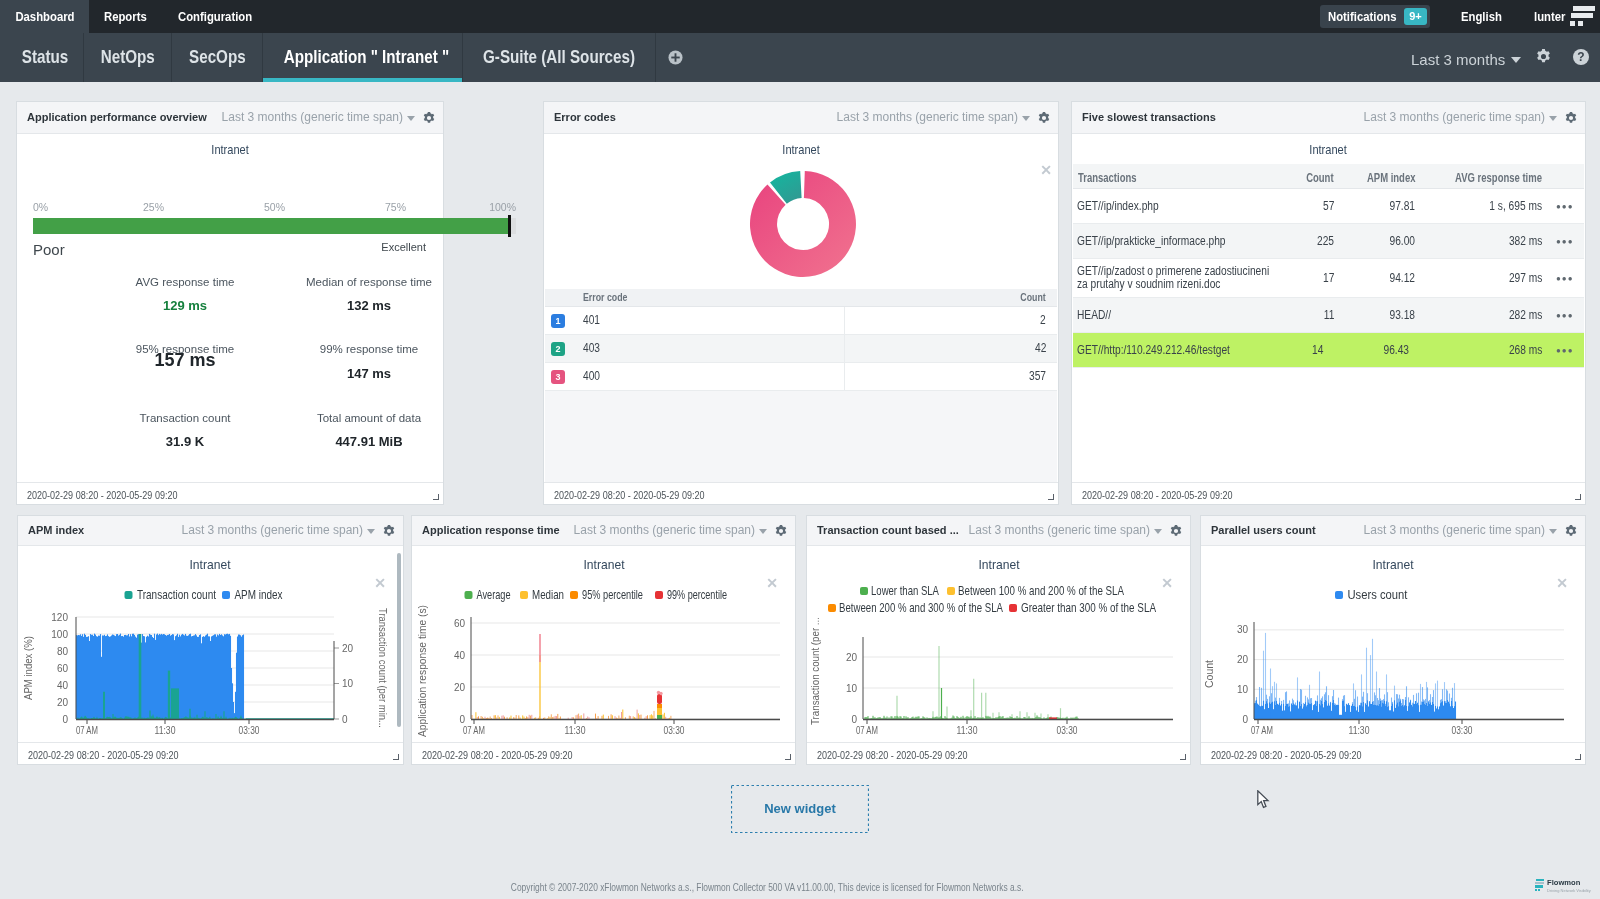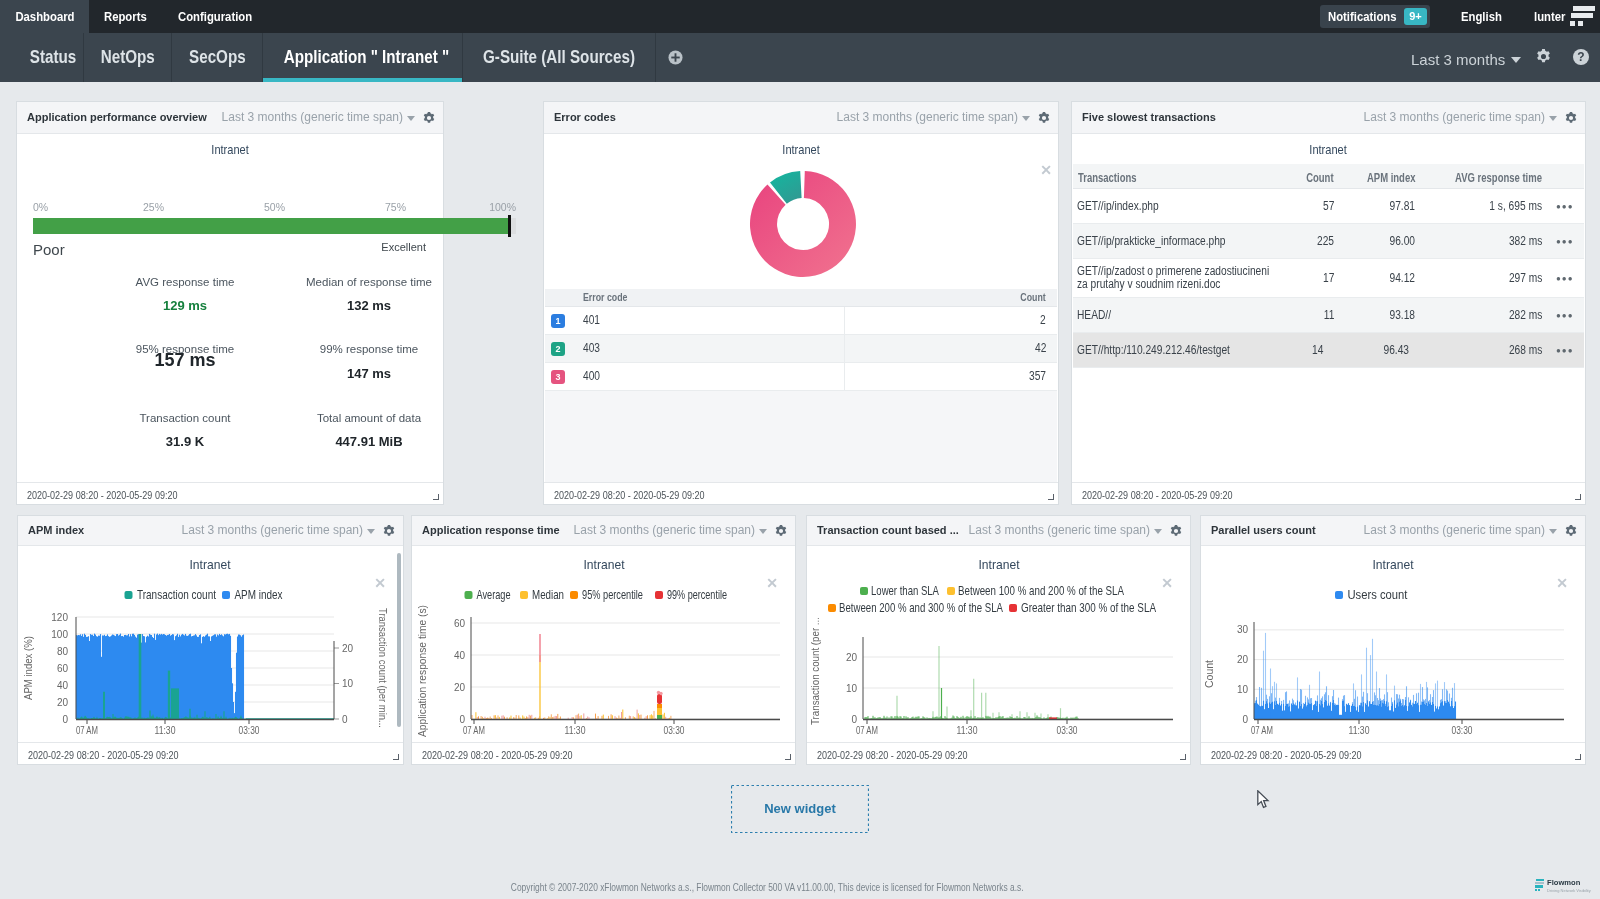--- a/index.html
+++ b/index.html
@@ -41,21 +41,21 @@
 <div class="tab" style="left:1461px"><span class="cl" style="transform:scaleX(.87)">English</span></div>
 <div class="tab" style="left:1534px"><span class="cl" style="transform:scaleX(.87)">lunter</span></div>
 <div style="position:absolute;left:1570px;top:6px;width:26px;height:22px">
       <div style="position:absolute;left:3px;top:0;width:22px;height:5px;background:#e8ebee"></div>
       <div style="position:absolute;left:1px;top:7px;width:22px;height:5px;background:#e8ebee"></div>
       <div style="position:absolute;left:0;top:15px;width:5px;height:5px;background:#e8ebee"></div>
       <div style="position:absolute;left:8px;top:15px;width:5px;height:5px;background:#e8ebee"></div>
     </div>
 </div>
 <div id="tabbar">
-<div class="tb first" style="left:12px;width:83px"><span class="cc">Status</span></div>
+<div class="tb first" style="left:4px;width:83px"><span class="cc">Status</span></div>
 <div class="tb" style="left:83px;width:88px"><span class="cc">NetOps</span></div>
 <div class="tb" style="left:171px;width:91px"><span class="cc">SecOps</span></div>
 <div class="tb act" style="left:262px;width:200px"><span class="cc">Application " Intranet "</span></div>
 <div class="tb" style="left:462px;width:193px"><span class="cc">G-Suite (All Sources)</span></div>
 <div class="tb first" style="left:655px;width:40px;border-left:1px solid #303941"><svg width="15" height="15" viewBox="0 0 16 16" style="margin-top:17px">
         <circle cx="8" cy="8" r="7.5" fill="#b9c1c7"></circle>
         <rect x="7" y="3.5" width="2" height="9" fill="#3b454e"></rect>
         <rect x="3.5" y="7" width="9" height="2" fill="#3b454e"></rect>
       </svg></div>
 <div style="position:absolute;left:1411px;top:2px;line-height:49px;font-size:15px;color:#ccd3d8">Last 3 months</div>
@@ -191,21 +191,21 @@
       <span style="position:absolute;left:342px;width:127px;text-align:right;top:50%;transform:translateY(-50%)"><span class="crr" style="transform:scaleX(.85)">297 ms</span></span>
       <span style="position:absolute;left:483px;top:50%;transform:translateY(-50%);font-size:8px;letter-spacing:1px;color:#5f686f">●●●</span>
     </div>
 <div style="position:absolute;left:1px;right:1px;top:196px;height:35px;background:#f3f5f6;border-bottom:1px solid #e9ecee;font-size:12px;color:#3a424a">
       <div style="position:absolute;left:4px;top:50%;transform:translateY(-50%) scaleX(.85);transform-origin:0 50%;width:232px;line-height:13px">HEAD//</div>
       <span style="position:absolute;left:201px;width:60px;text-align:right;top:50%;transform:translateY(-50%)"><span class="crr" style="transform:scaleX(.85)">11</span></span>
       <span style="position:absolute;left:262px;width:80px;text-align:right;top:50%;transform:translateY(-50%)"><span class="crr" style="transform:scaleX(.85)">93.18</span></span>
       <span style="position:absolute;left:342px;width:127px;text-align:right;top:50%;transform:translateY(-50%)"><span class="crr" style="transform:scaleX(.85)">282 ms</span></span>
       <span style="position:absolute;left:483px;top:50%;transform:translateY(-50%);font-size:8px;letter-spacing:1px;color:#5f686f">●●●</span>
     </div>
-<div style="position:absolute;left:1px;right:1px;top:231px;height:35px;background:#e5e5e5;border-bottom:1px solid #e9ecee;font-size:12px;color:#3a424a">
+<div style="position:absolute;left:1px;right:1px;top:231px;height:35px;background:#bef264;border-bottom:1px solid #e9ecee;font-size:12px;color:#3a424a">
       <div style="position:absolute;left:4px;top:50%;transform:translateY(-50%) scaleX(.85);transform-origin:0 50%;width:232px;line-height:13px">GET//http:/110.249.212.46/testget</div>
       <span style="position:absolute;left:214px;width:60px;text-align:center;top:50%;transform:translateY(-50%)"><span class="crr" style="transform:scaleX(.85)">14</span></span>
       <span style="position:absolute;left:256px;width:80px;text-align:right;top:50%;transform:translateY(-50%)"><span class="crr" style="transform:scaleX(.85)">96.43</span></span>
       <span style="position:absolute;left:342px;width:127px;text-align:right;top:50%;transform:translateY(-50%)"><span class="crr" style="transform:scaleX(.85)">268 ms</span></span>
       <span style="position:absolute;left:483px;top:50%;transform:translateY(-50%);font-size:8px;letter-spacing:1px;color:#5f686f">●●●</span>
     </div>
 <div class="wf"><span class="d">2020-02-29 08:20 - 2020-05-29 09:20</span><span class="rz"></span></div>
 </div>
 <div class="w" style="left:17px;top:515px;width:387px;height:250px">
     <div class="wh" style="height:30px">

